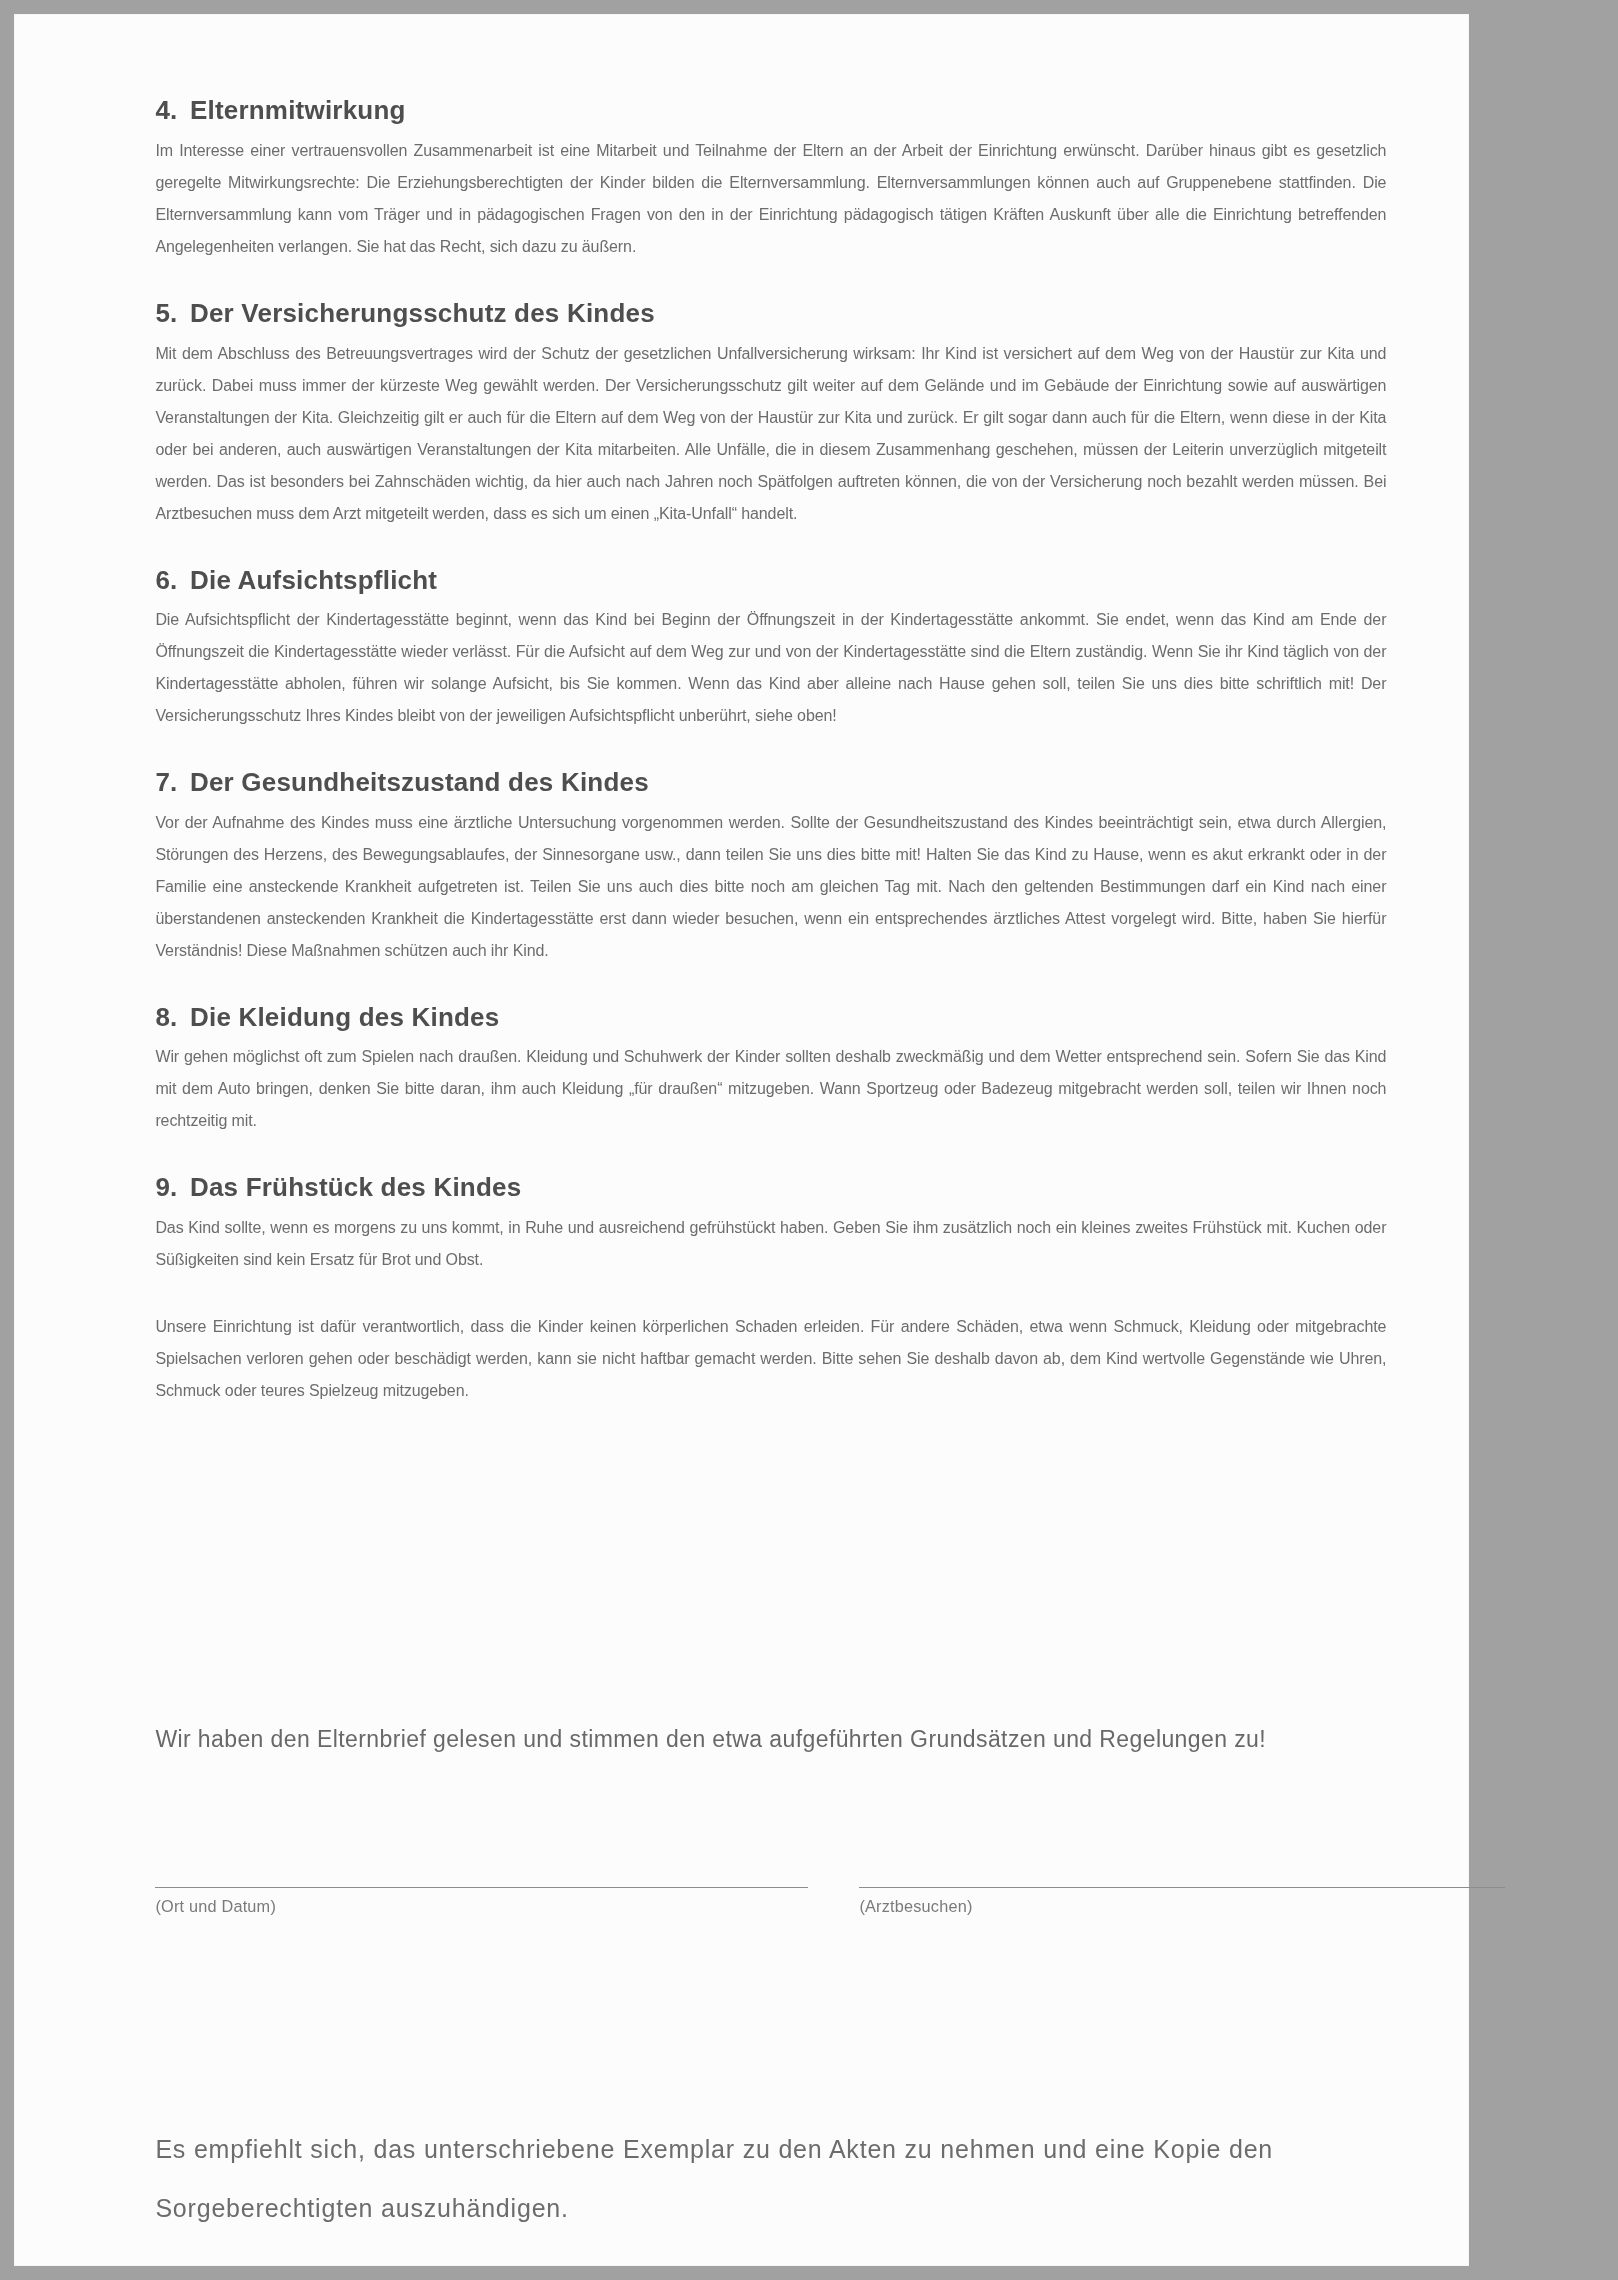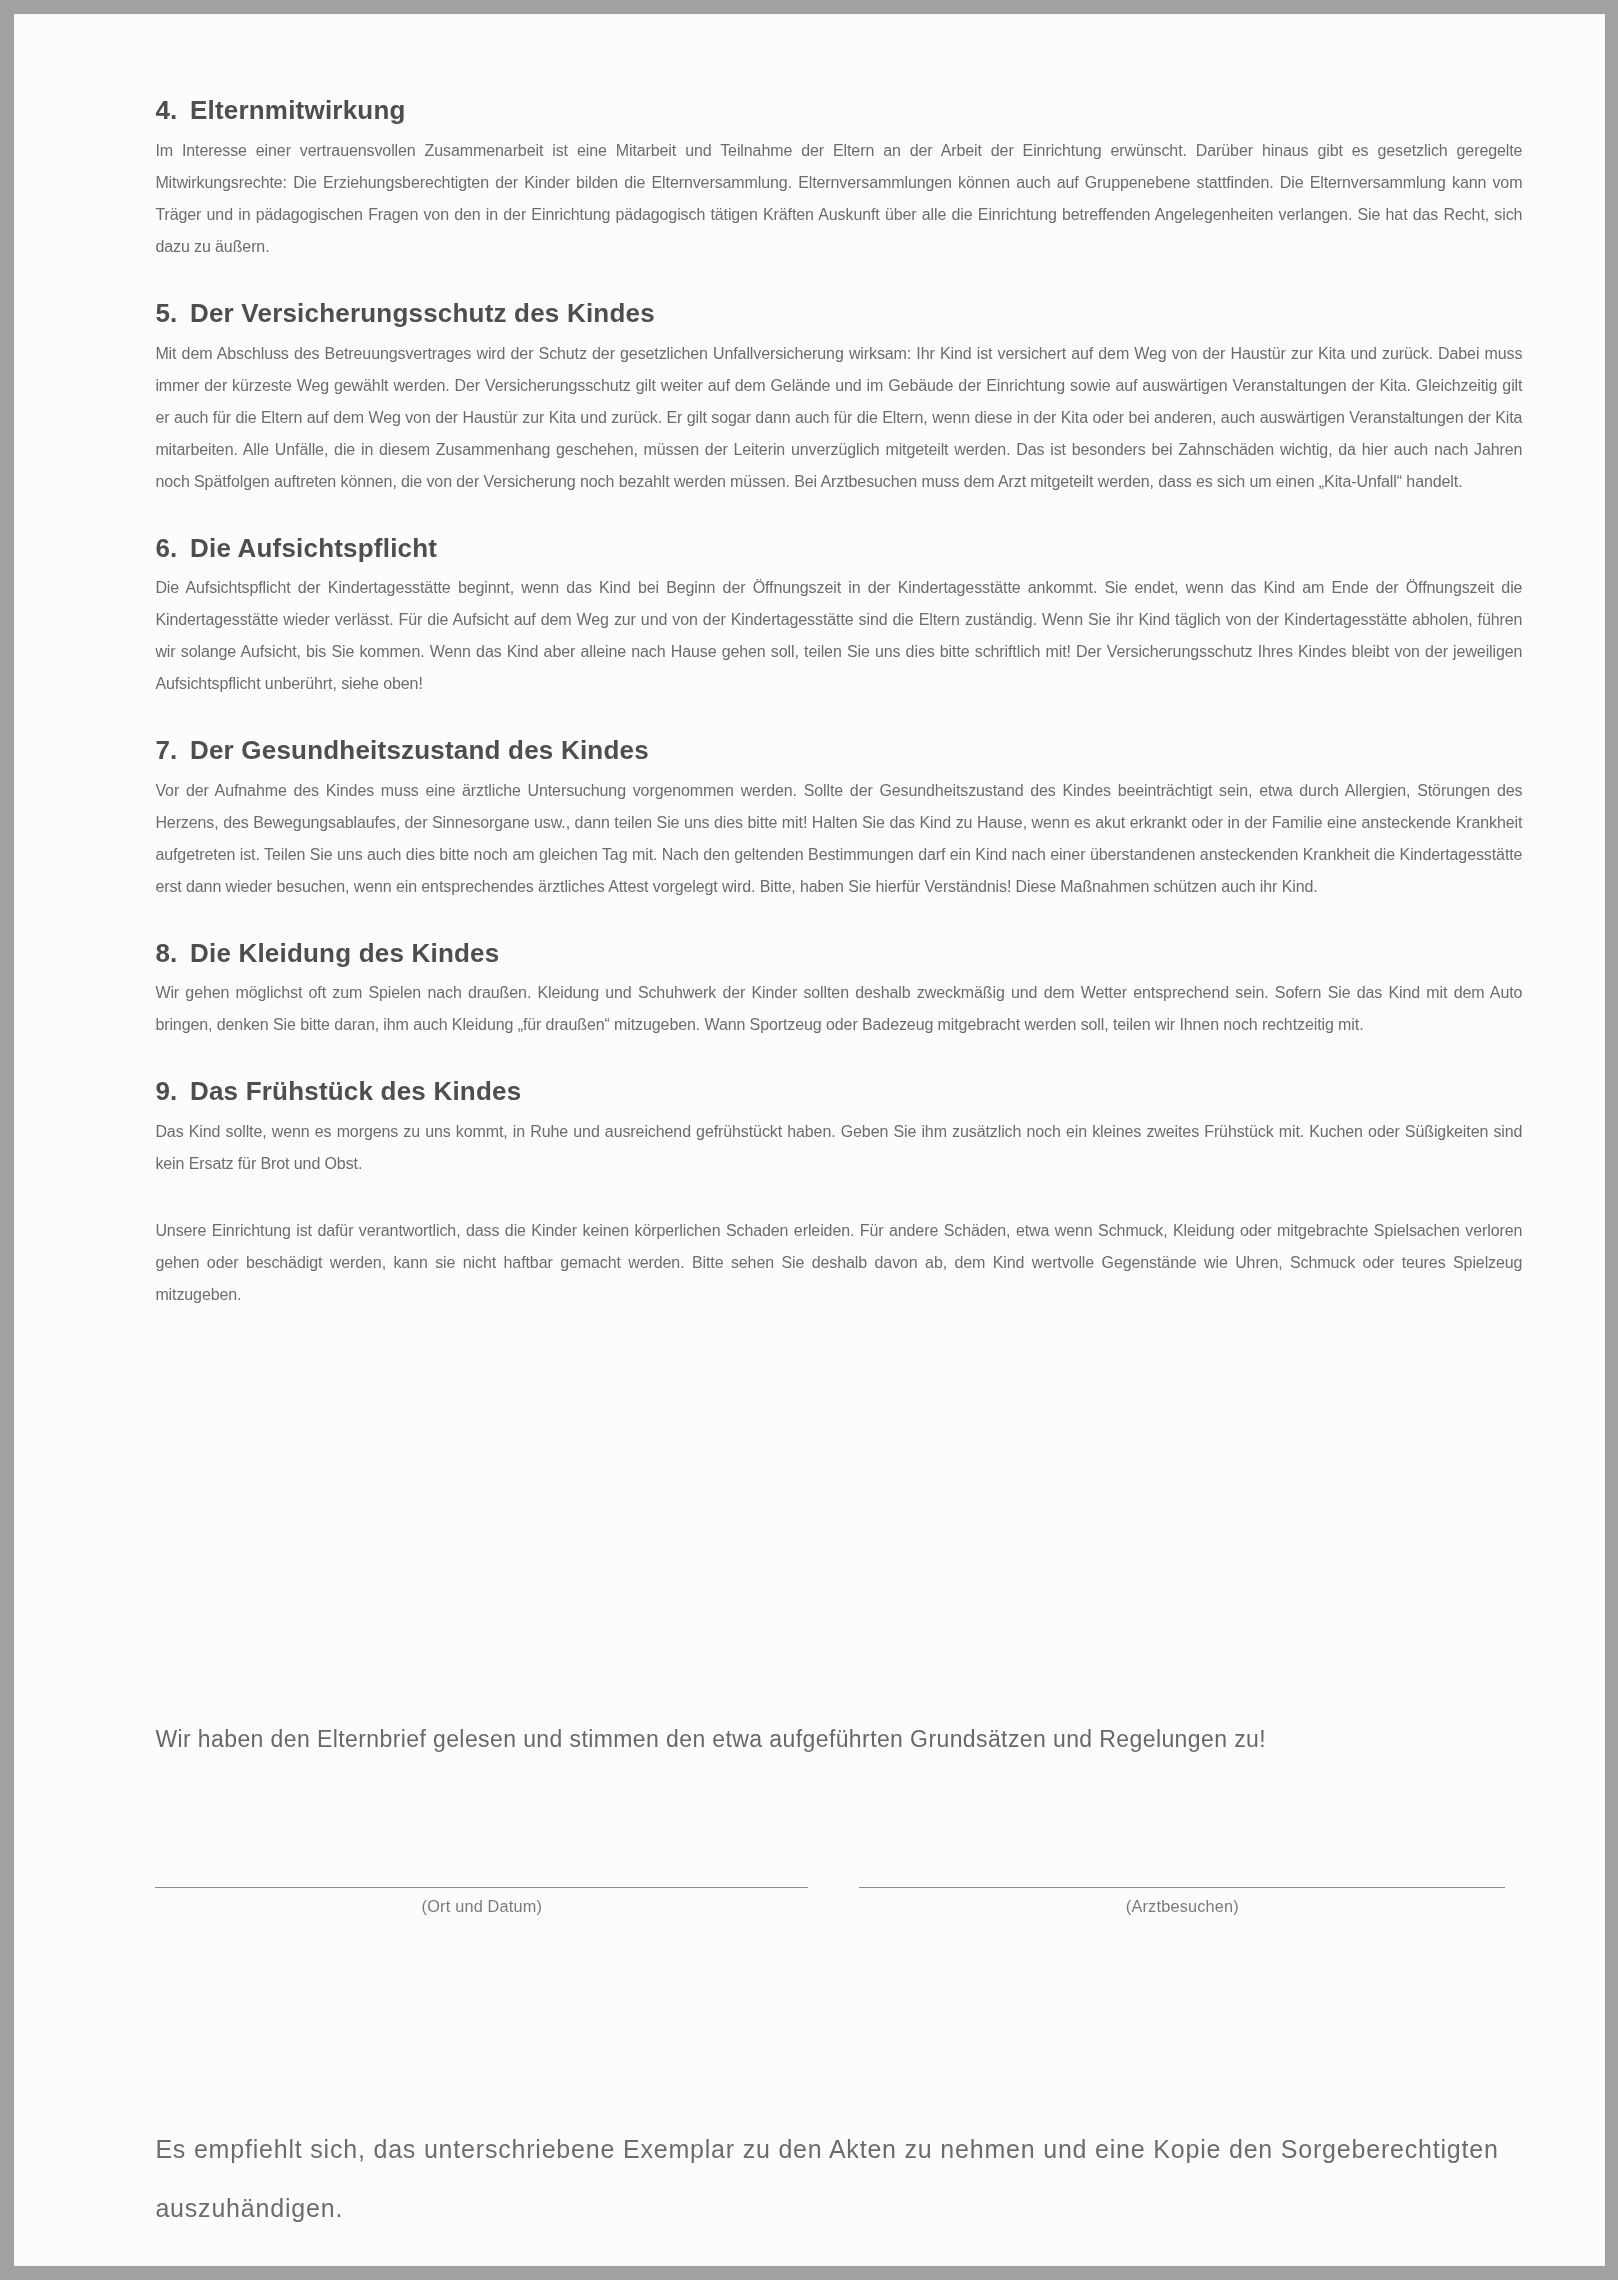--- a/index.html
+++ b/index.html
@@ -8,21 +8,21 @@
     height: 2281px;
     position: relative;
     background: #a1a1a1;
     font-family: "Liberation Sans", sans-serif;
     overflow: hidden;
   }
   .page {
     position: absolute;
     left: 14.4px;
     top: 14.4px;
-    width: 1591px;
+    width: 1455px;
     height: 2252px;
     background: #fcfcfc;
     box-shadow: inset 0 0 1.9px rgba(0,0,0,0.08);
   }
   .content {
     position: absolute;
     left: 141px;
     right: 83px;
     top: 81px;
   }
@@ -51,21 +51,20 @@
     top: 1712px;
     font-size: 23px;
     color: #686868;
     letter-spacing: 0.4px;
   }
   .sig-block { position: absolute; top: 1873px; }
   .sig-block.left  { left: 141px; width: 653px; }
   .sig-block.right { left: 845px; width: 646px; }
   .sig-line { border-top: 1.9px solid #8c8c8c; height: 0; }
   .sig-label {
-    text-align: center;
     font-size: 16.3px;
     color: #7a7a7a;
     margin-top: 8.6px;
     letter-spacing: 0.2px;
   }
   .footer-note {
     position: absolute;
     left: 141px;
     right: 83px;
     top: 2106px;

